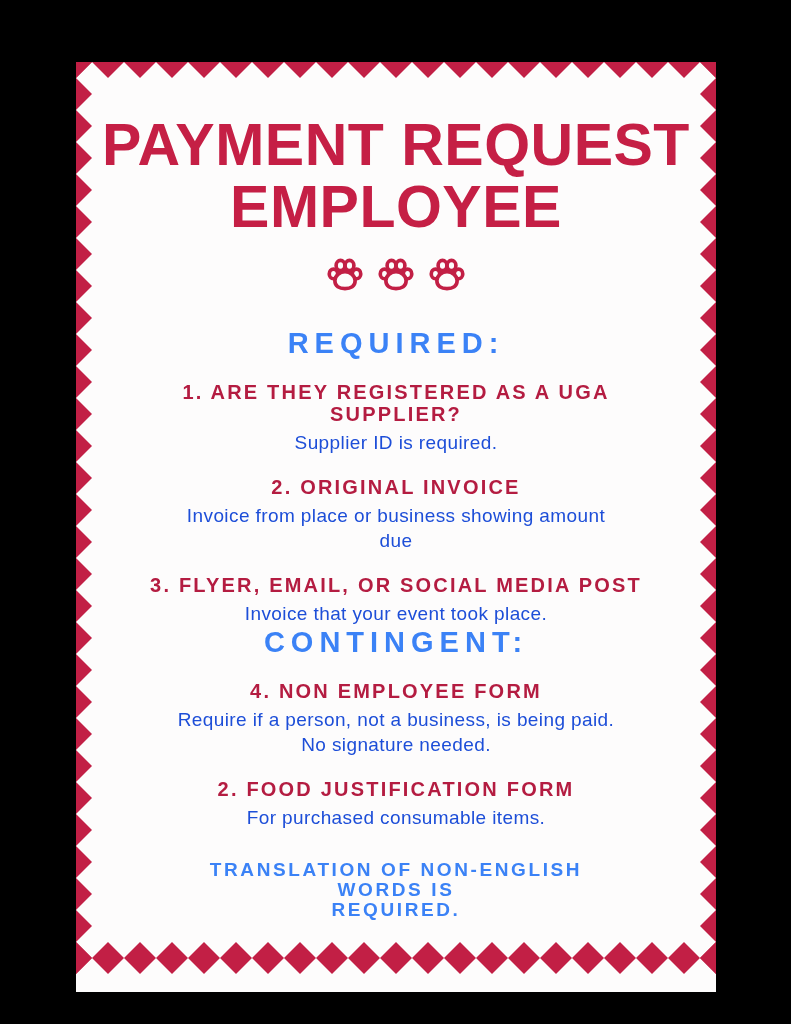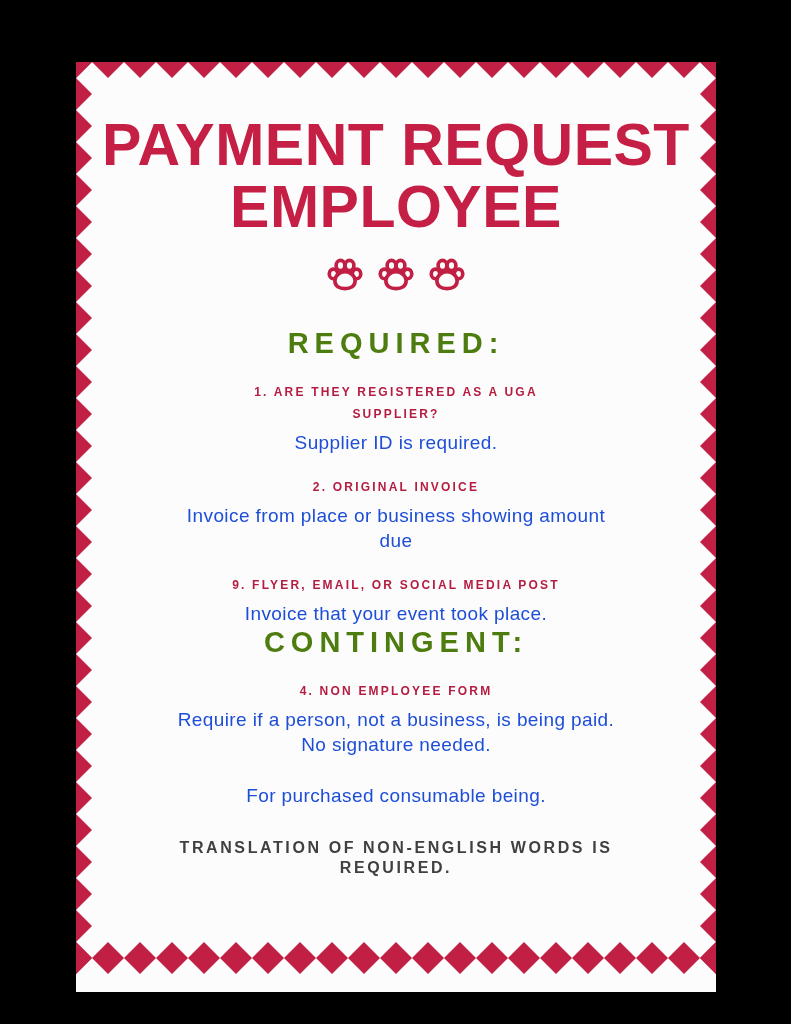--- a/index.html
+++ b/index.html
@@ -56,49 +56,49 @@
     gap: 15px;
     align-items: center;
     justify-content: center;
   }
   .paw-row svg { display: block; }
 
   .section-heading {
     font-weight: bold;
     font-size: 29px;
     letter-spacing: 6px;
-    color: #4d7c0f;
+    color: #3b82f6;
   }
   .heading-required   { margin-top: 36px; }
   .heading-contingent { }
 
   .item { margin-top: 21px; max-width: 500px; }
   .item-title {
     font-weight: bold;
-    font-size: 12px;
+    font-size: 20px;
     line-height: 22px;
     letter-spacing: 2.2px;
     color: #b41c41;
     white-space: pre-line;
   }
   .item-desc {
     margin-top: 5px;
     font-size: 19px;
     line-height: 25px;
     letter-spacing: 0.4px;
     color: #1d4ed8;
     white-space: pre-line;
   }
   .footer-note {
     margin-top: 30px;
     font-weight: bold;
-    font-size: 16px;
+    font-size: 19px;
     line-height: 20px;
     letter-spacing: 2.6px;
-    color: #404040;
+    color: #3b82f6;
     white-space: pre-line;
     max-width: 440px;
   }
 </style>
 </head>
 <body>
 
 <div class="panel">
 
   <svg class="diamond-strip strip-top" width="672" height="32" xmlns="http://www.w3.org/2000/svg">
@@ -179,33 +179,34 @@
       <div class="item-desc">Supplier ID is required.</div>
     </div>
 
     <div class="item">
       <div class="item-title">2. ORIGINAL INVOICE</div>
       <div class="item-desc">Invoice from place or business showing amount
 due</div>
     </div>
 
     <div class="item">
-      <div class="item-title">9. FLYER, EMAIL, OR SOCIAL MEDIA POST</div>
+      <div class="item-title">3. FLYER, EMAIL, OR SOCIAL MEDIA POST</div>
       <div class="item-desc">Invoice that your event took place.</div>
     </div>
 
     <div class="section-heading heading-contingent">CONTINGENT:</div>
 
     <div class="item">
       <div class="item-title">4. NON EMPLOYEE FORM</div>
       <div class="item-desc">Require if a person, not a business, is being paid.
 No signature needed.</div>
     </div>
 
     <div class="item">
-      <div class="item-desc">For purchased consumable being.</div>
+      <div class="item-title">2. FOOD JUSTIFICATION FORM</div>
+      <div class="item-desc">For purchased consumable items.</div>
     </div>
 
     <div class="footer-note">TRANSLATION OF NON-ENGLISH WORDS IS
 REQUIRED.</div>
 
   </div>
 </div>
 
 </body></html>

